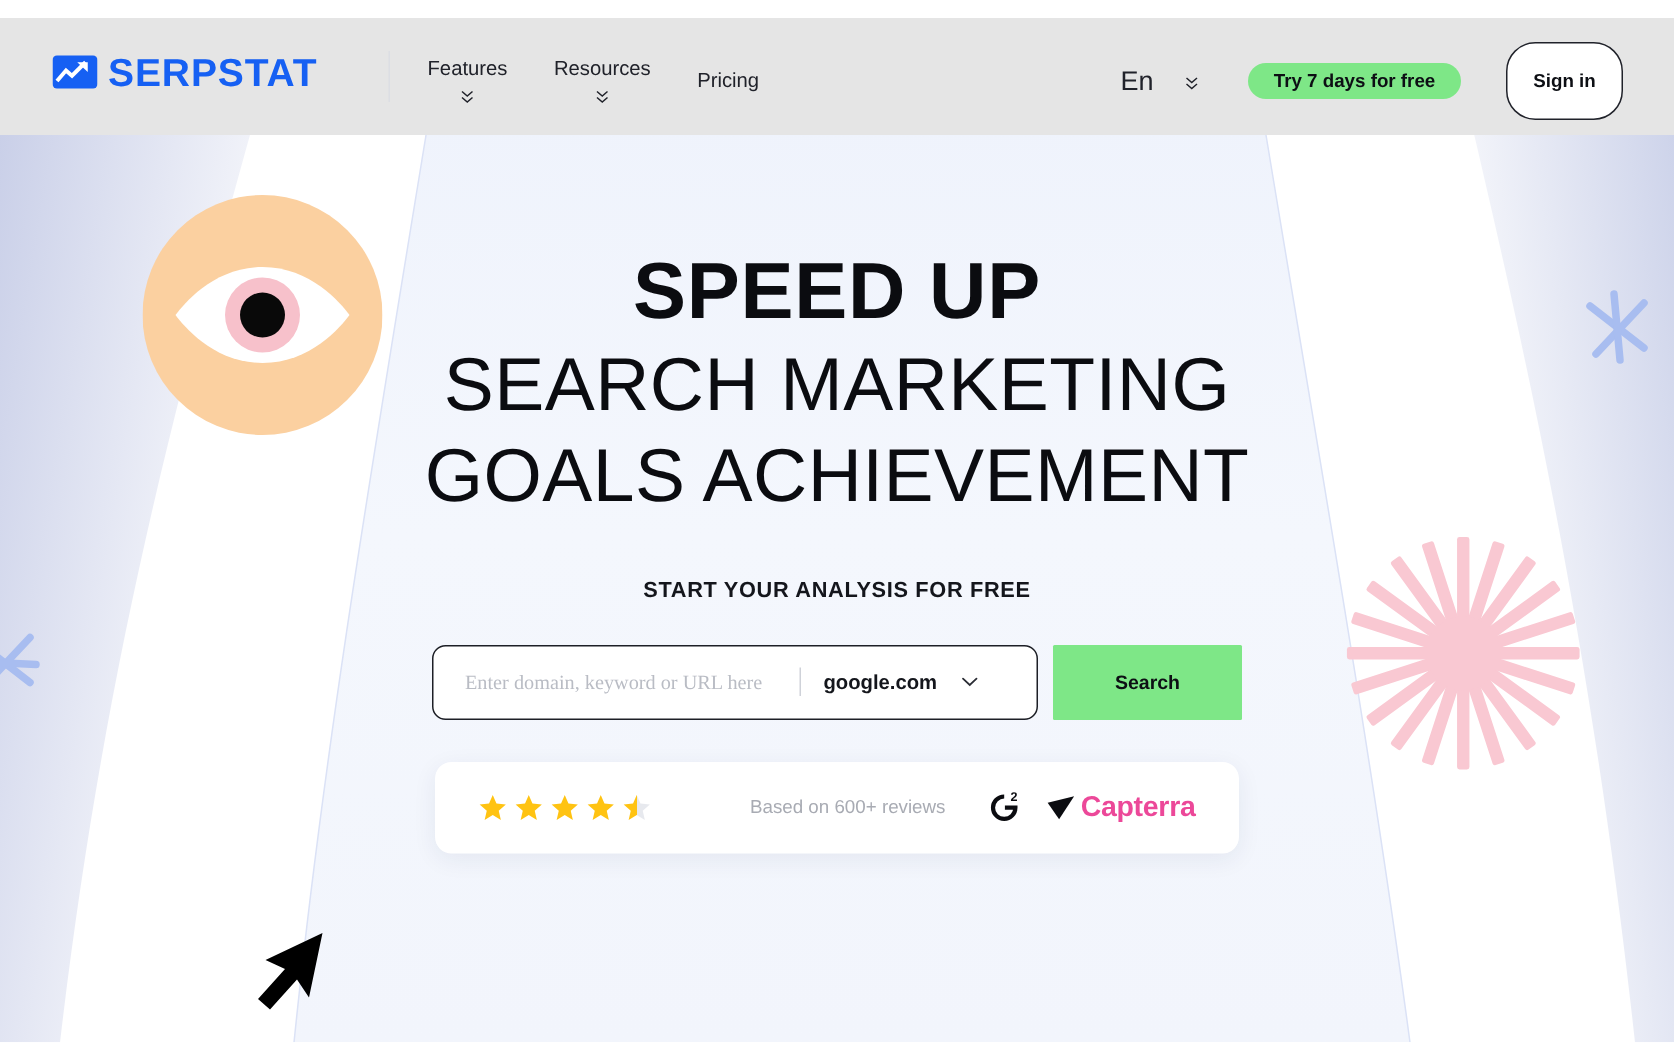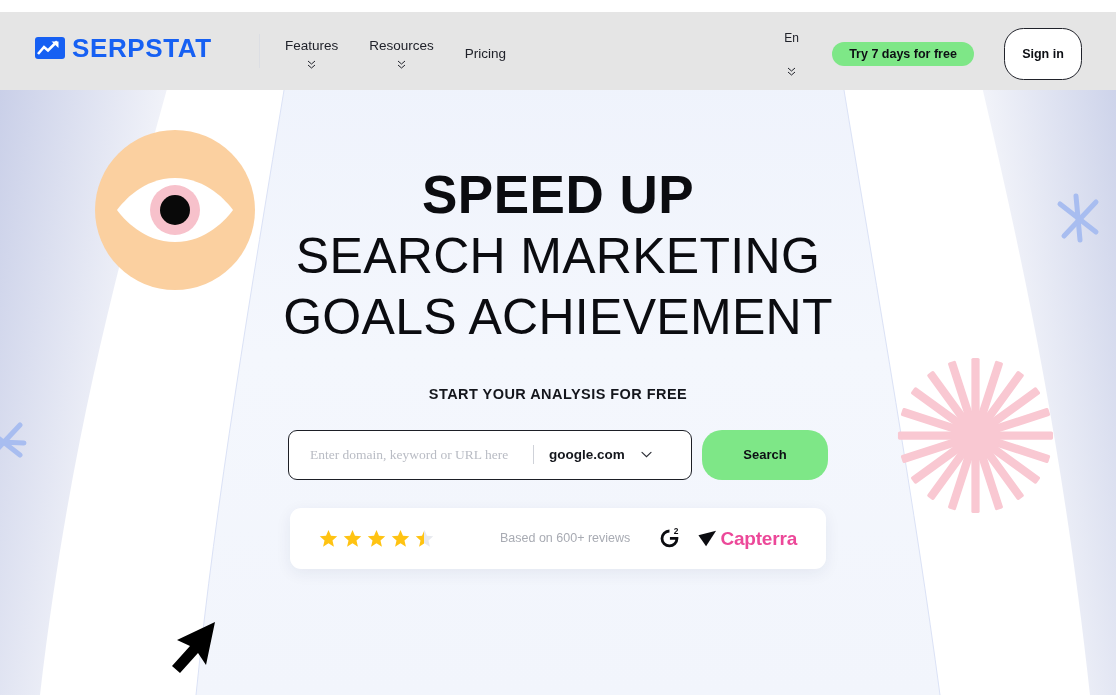--- a/index.html
+++ b/index.html
@@ -90,26 +90,25 @@
     position: absolute;
     right: 34px; top: 16px;
     display: flex;
     align-items: center;
     gap: 0;
   }
   .lang {
     display: flex;
     align-items: center;
     gap: 21px;
-    font-size: 12px;
+    font-size: 18px;
     color: #20222a;
     cursor: pointer;
     margin-right: 33px;
     line-height: 1;
-    flex-direction: column;
   }
   .btn-trial {
     width: 142px; height: 24px;
     border-radius: 19.5px;
     background: #7ee787;
     border: none;
     color: #0d0f14;
     font-size: 12.5px;
     font-weight: bold;
     cursor: pointer;
@@ -255,21 +254,21 @@
   }
   .se-name {
     font-size: 13.5px;
     font-weight: bold;
     color: #14161c;
     white-space: nowrap;
   }
   .chev-down { width: 11px; height: 7px; display: block; }
   .btn-search {
     width: 126px; height: 50px;
-    border-radius: 20px;
+    border-radius: 1px;
     background: #7ee787;
     border: none;
     color: #0d0f14;
     font-size: 13px;
     font-weight: bold;
     cursor: pointer;
     font-family: "Liberation Sans", sans-serif;
     text-align: center;
   }
 

